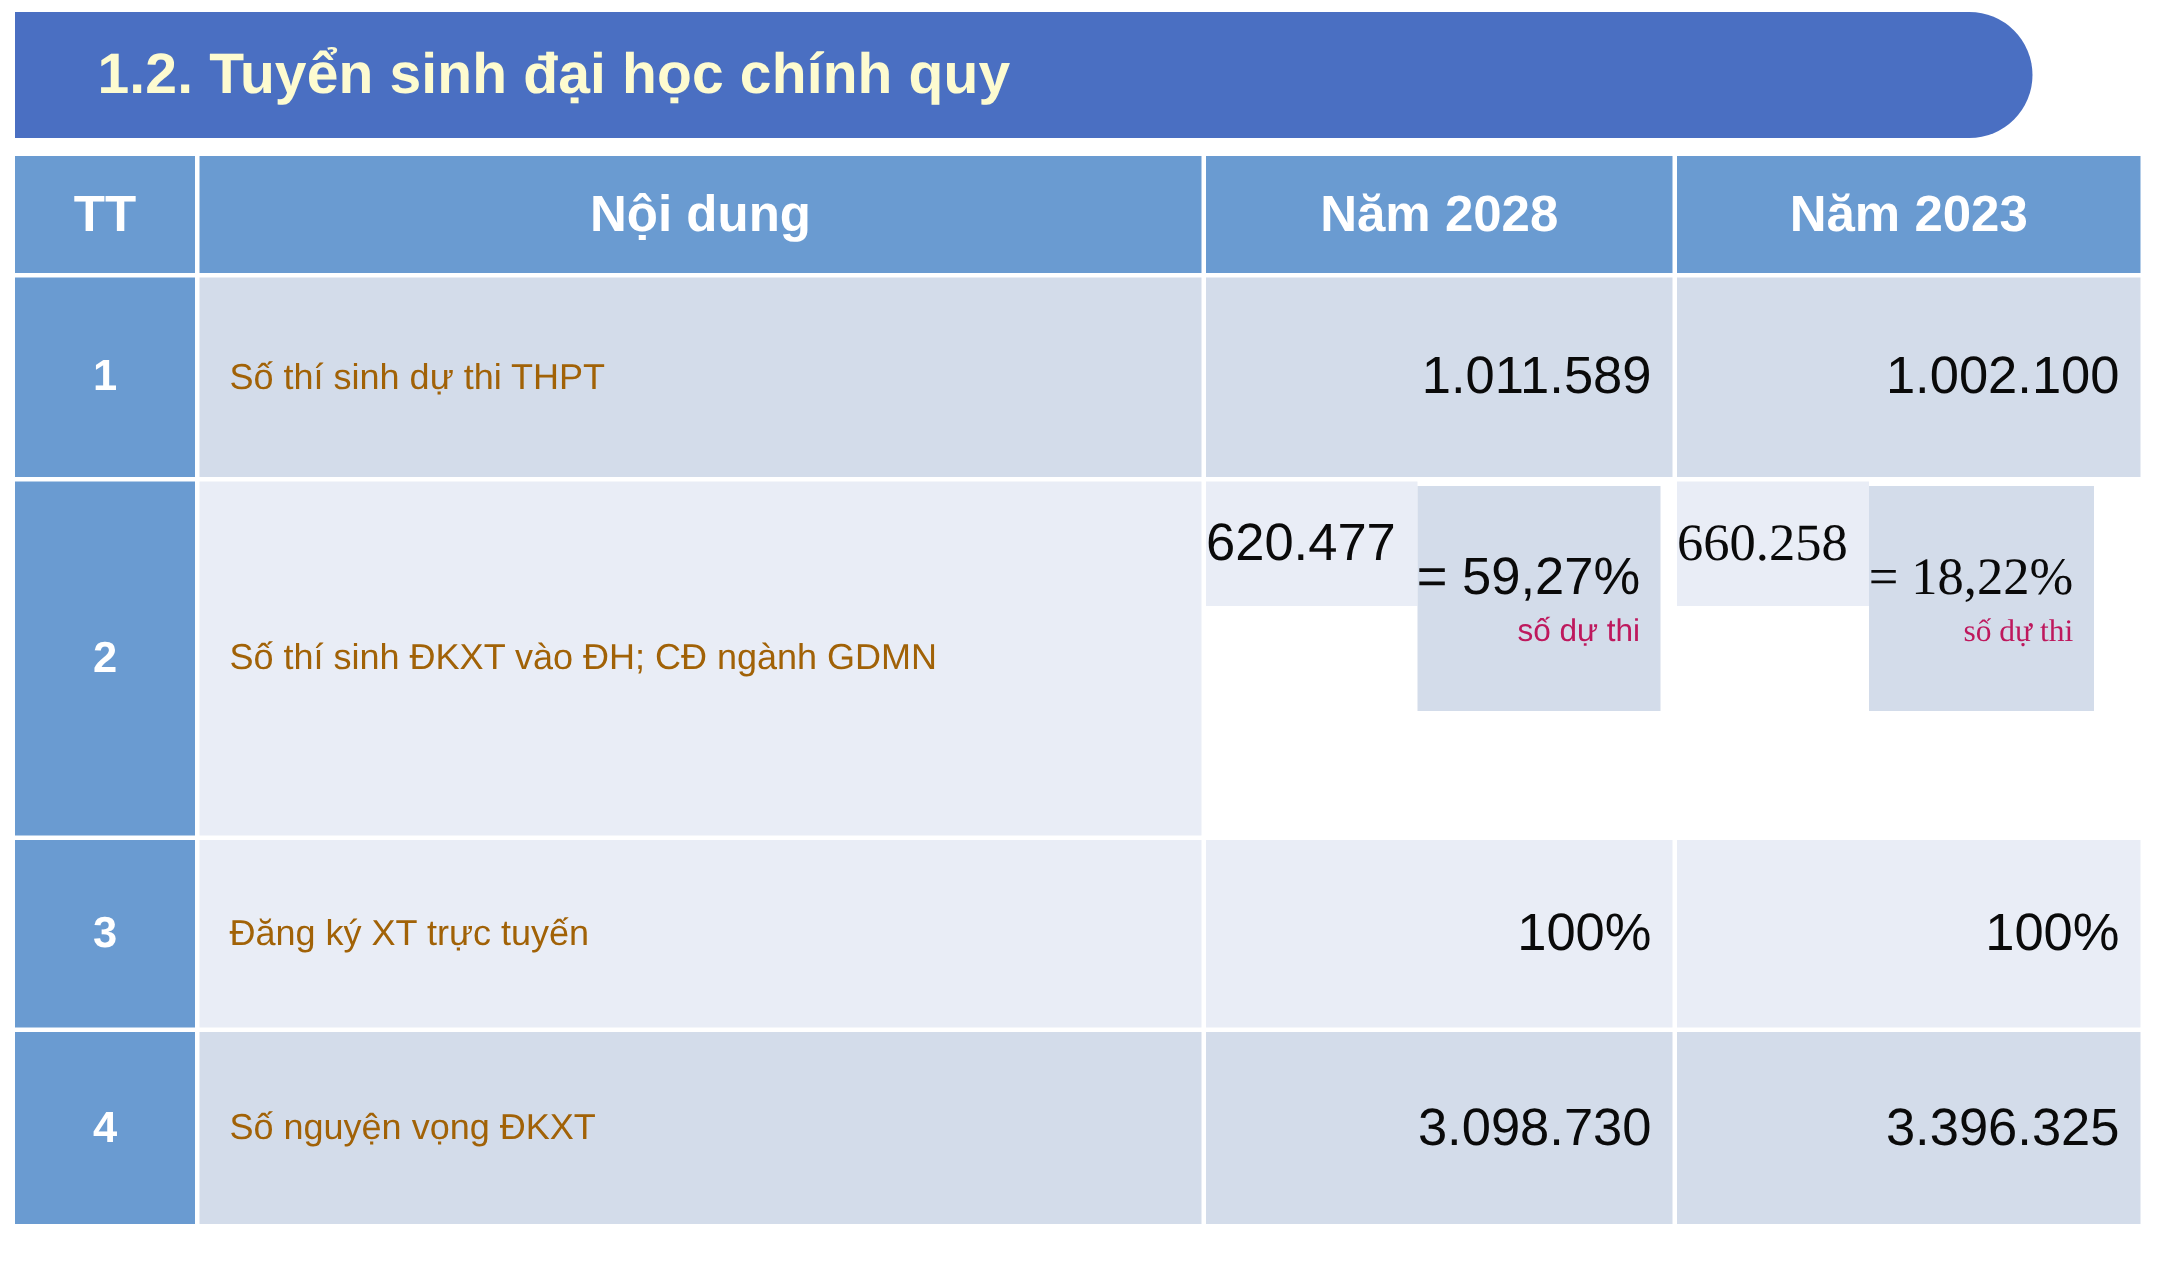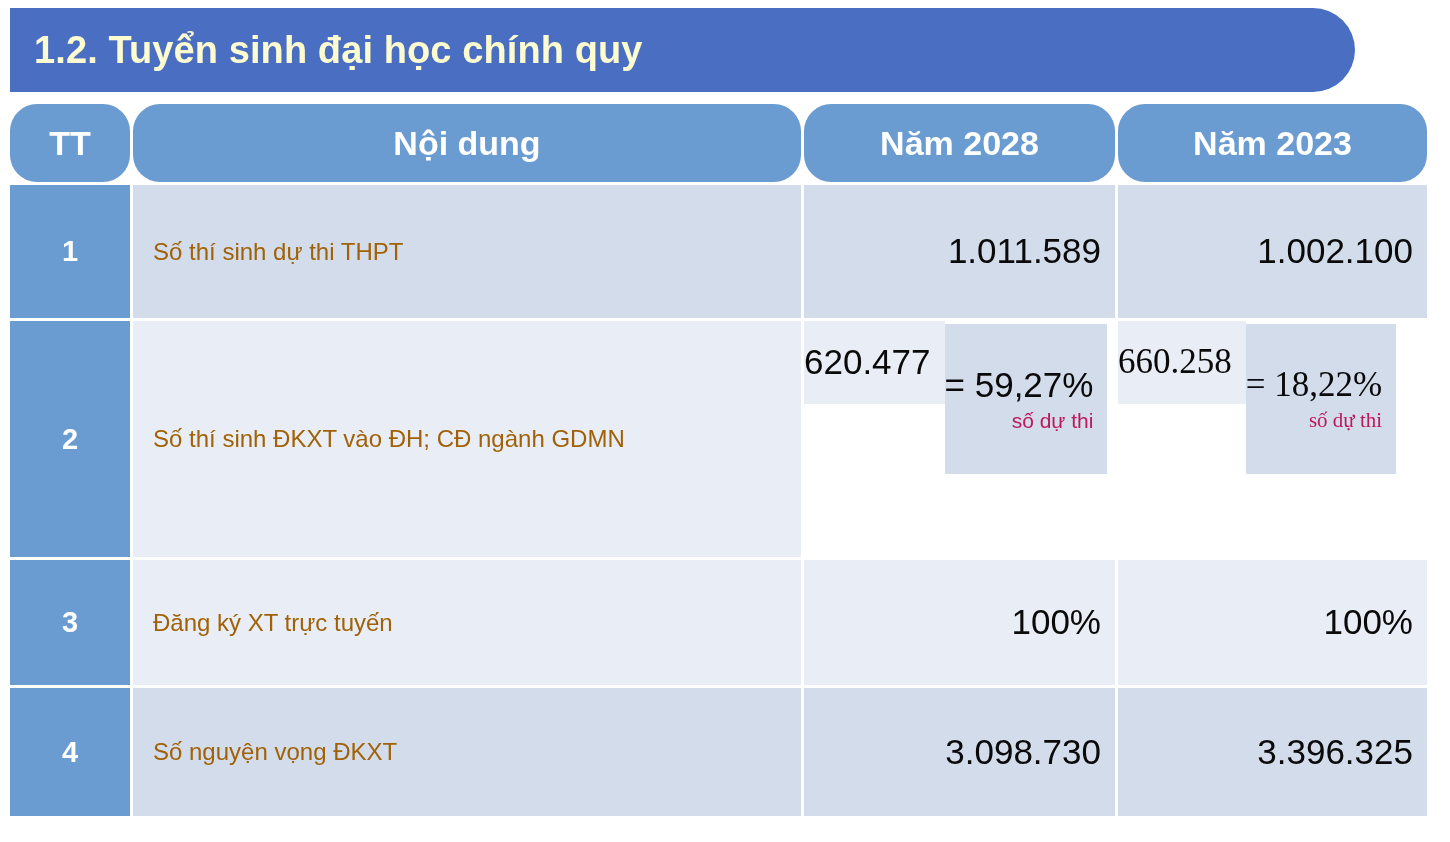--- a/index.html
+++ b/index.html
@@ -27,21 +27,21 @@
     position: absolute;
     left: 10px;
     top: 8px;
     width: 1345px;
     height: 84px;
     background: #4A6FC2;
     border-radius: 0 42px 42px 0;
     display: flex;
     align-items: center;
     box-sizing: border-box;
-    padding-left: 24px;
+    padding-left: 55px;
   }
   .title-text {
     color: #FDFBD0;
     font-size: 38px;
     font-weight: bold;
     letter-spacing: 0.1px;
     white-space: nowrap;
     line-height: 1;
   }
 
@@ -68,21 +68,20 @@
   .header-row .cell {
     background: #6A9BD1;
     color: #ffffff;
     font-weight: bold;
     font-size: 34px;
     display: flex;
     align-items: center;
     justify-content: center;
     height: 78px;
     box-sizing: border-box;
-    border-radius: 27px;
   }
   .header-row .c-tt { }
 
   
   .cell {
     box-sizing: border-box;
   }
   .tt-cell {
     background: #6A9BD1;
     color: #ffffff;

